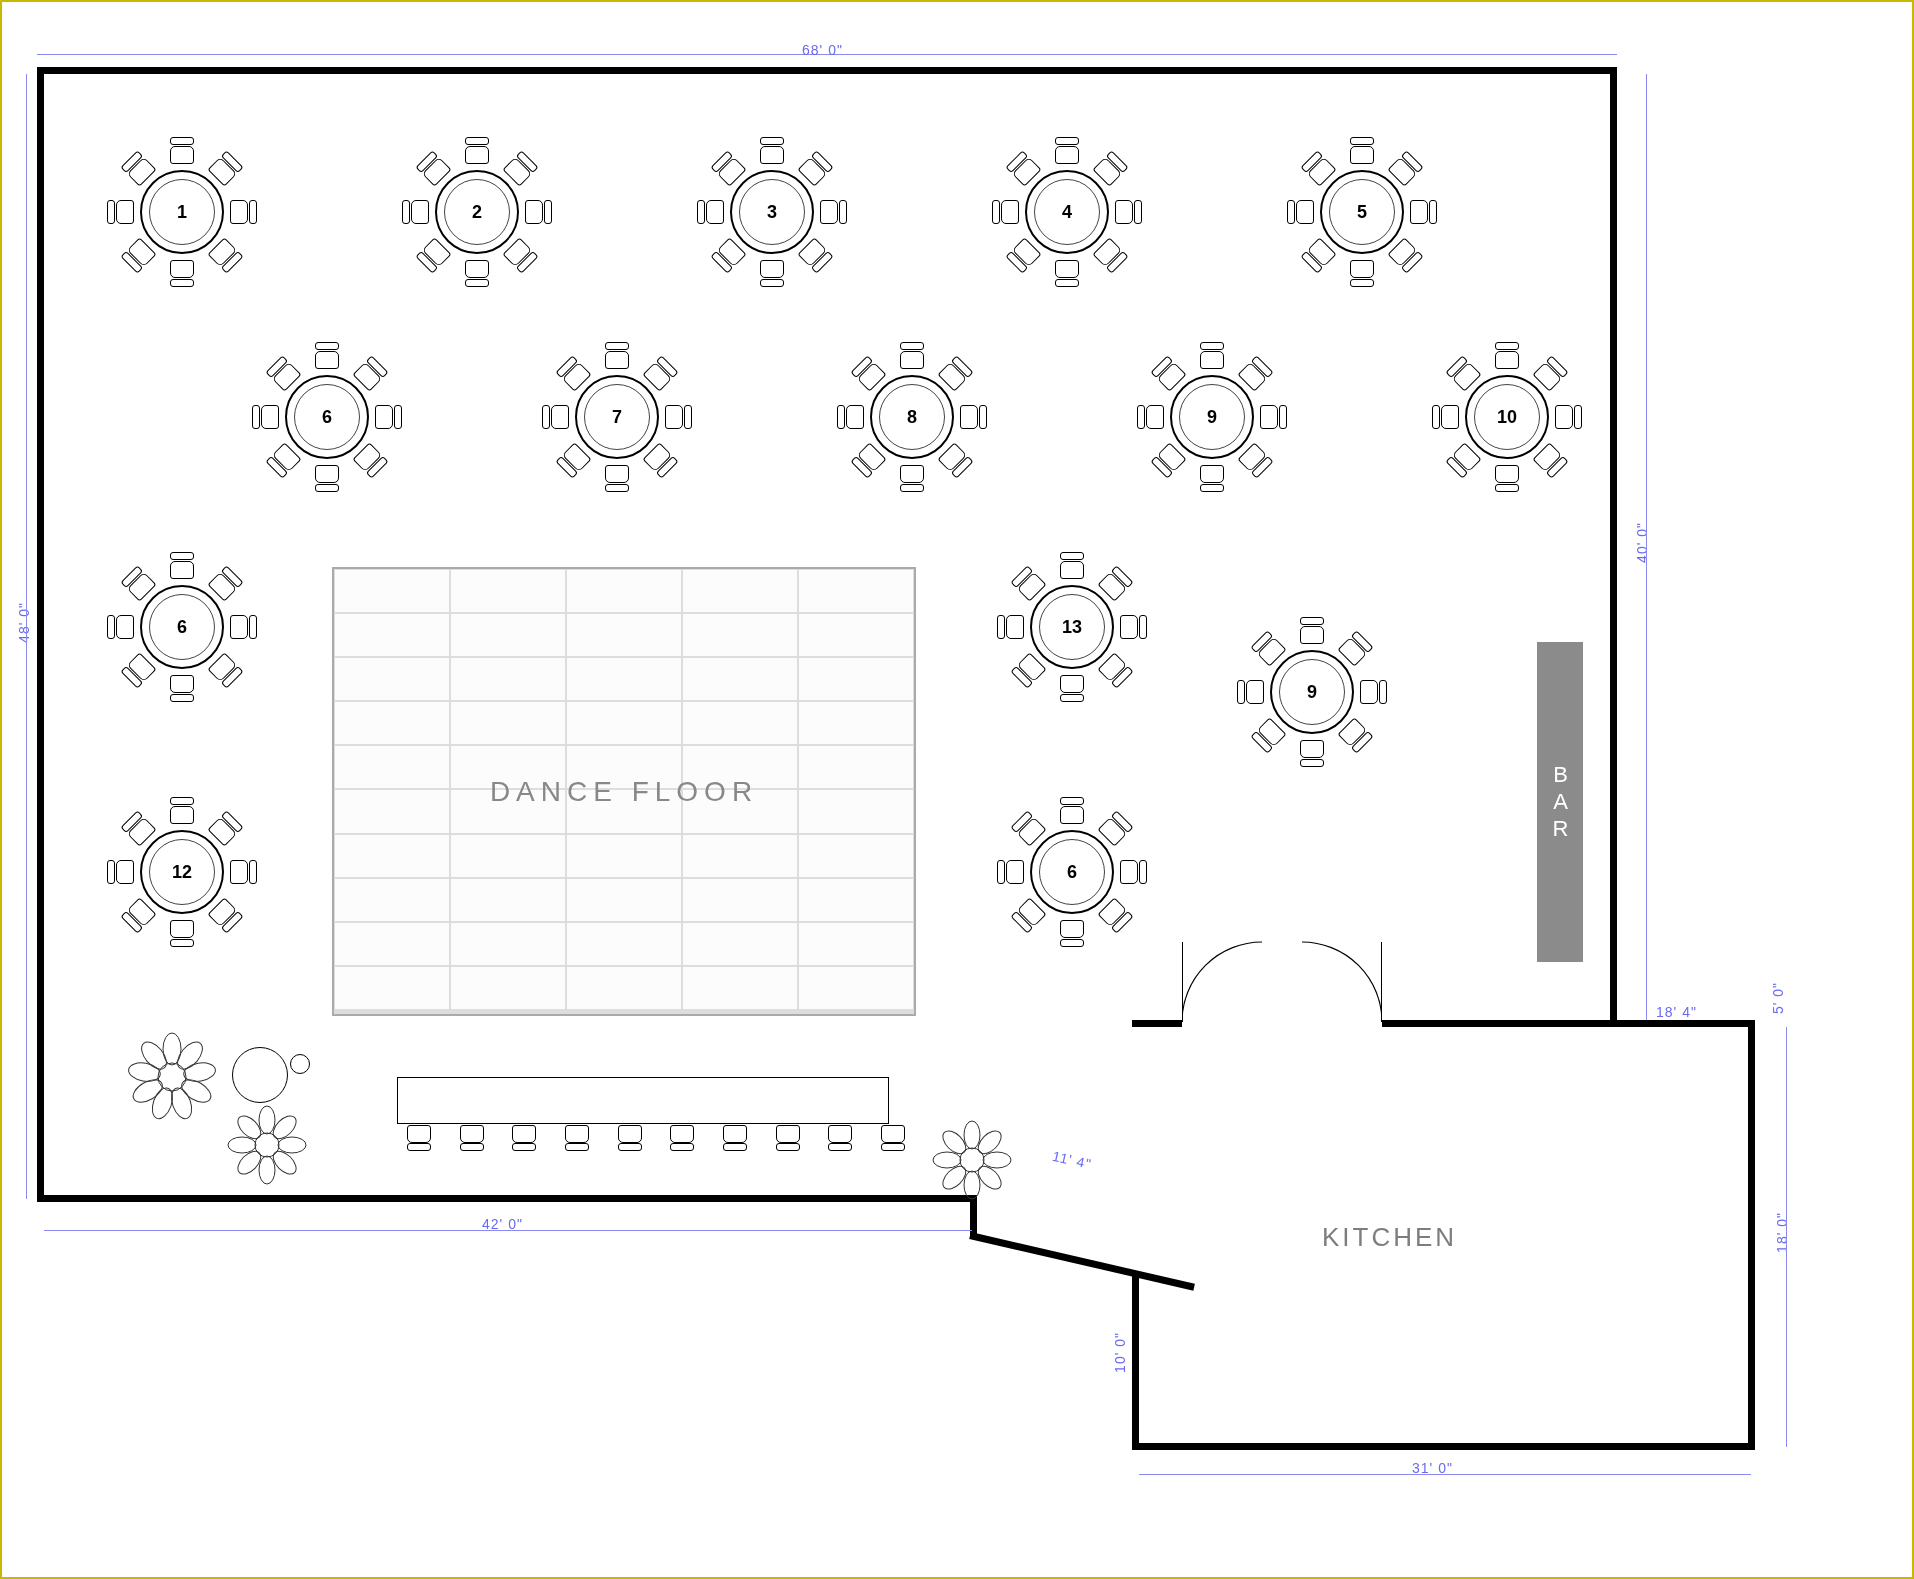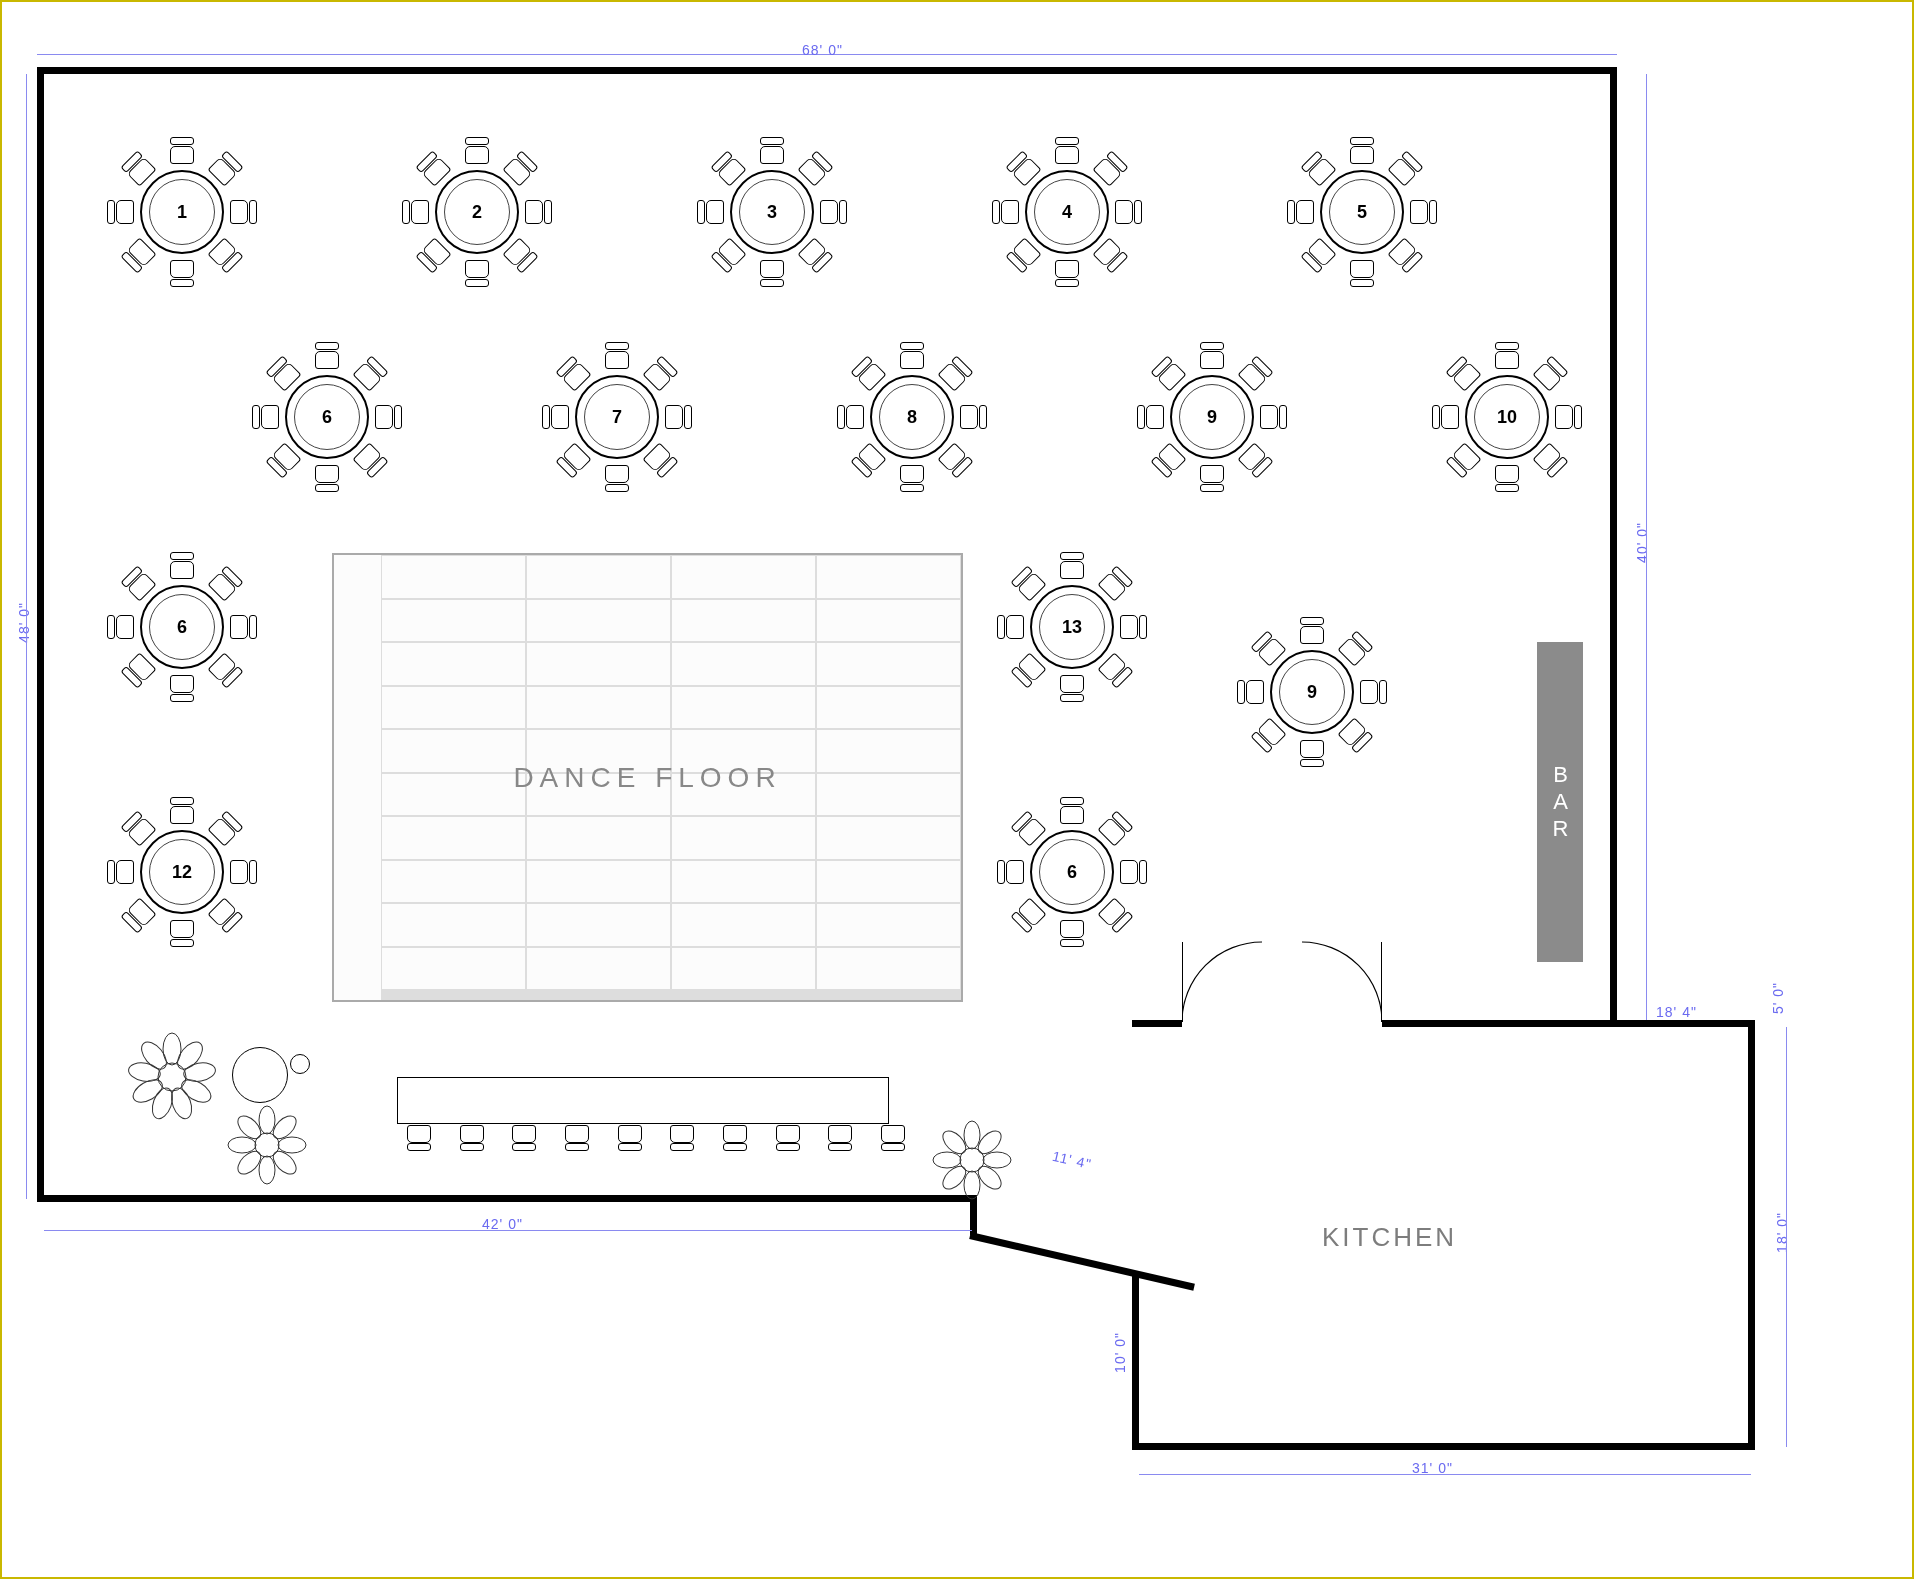--- a/index.html
+++ b/index.html
@@ -140,21 +140,21 @@
   <div class="wall" style="left:1380px;top:1018px;width:228px;height:7px;"></div>
   <div class="wall" style="left:1130px;top:1018px;width:50px;height:7px;"></div>
 
   <svg class="door" style="left:1180px;top:938px;" width="200" height="90">
     <path d="M0,82 A80,80 0 0 1 80,2" fill="none" stroke="#000" stroke-width="1.2"></path>
     <line x1="0" y1="82" x2="0" y2="2" stroke="#000" stroke-width="2"></line>
     <path d="M200,82 A80,80 0 0 0 120,2" fill="none" stroke="#000" stroke-width="1.2"></path>
     <line x1="200" y1="82" x2="200" y2="2" stroke="#000" stroke-width="2"></line>
   </svg>
 
-  <div class="dance-floor" id="dance-floor" style="left: 330px; top: 551px; width: 580px; height: 445px; grid-template-columns: repeat(4, 1fr); grid-template-rows: repeat(10, 1fr); padding-left: 47px;">
+  <div class="dance-floor" id="dance-floor" style="left: 330px; top: 565px; width: 580px; height: 445px; grid-template-columns: repeat(5, 1fr); grid-template-rows: repeat(10, 1fr);">
     <div class="lbl">DANCE FLOOR</div>
   <div class="cell"></div>
       <div class="cell"></div>
       <div class="cell"></div>
       <div class="cell"></div>
       <div class="cell"></div>
       <div class="cell"></div>
       <div class="cell"></div>
       <div class="cell"></div>
       <div class="cell"></div>

